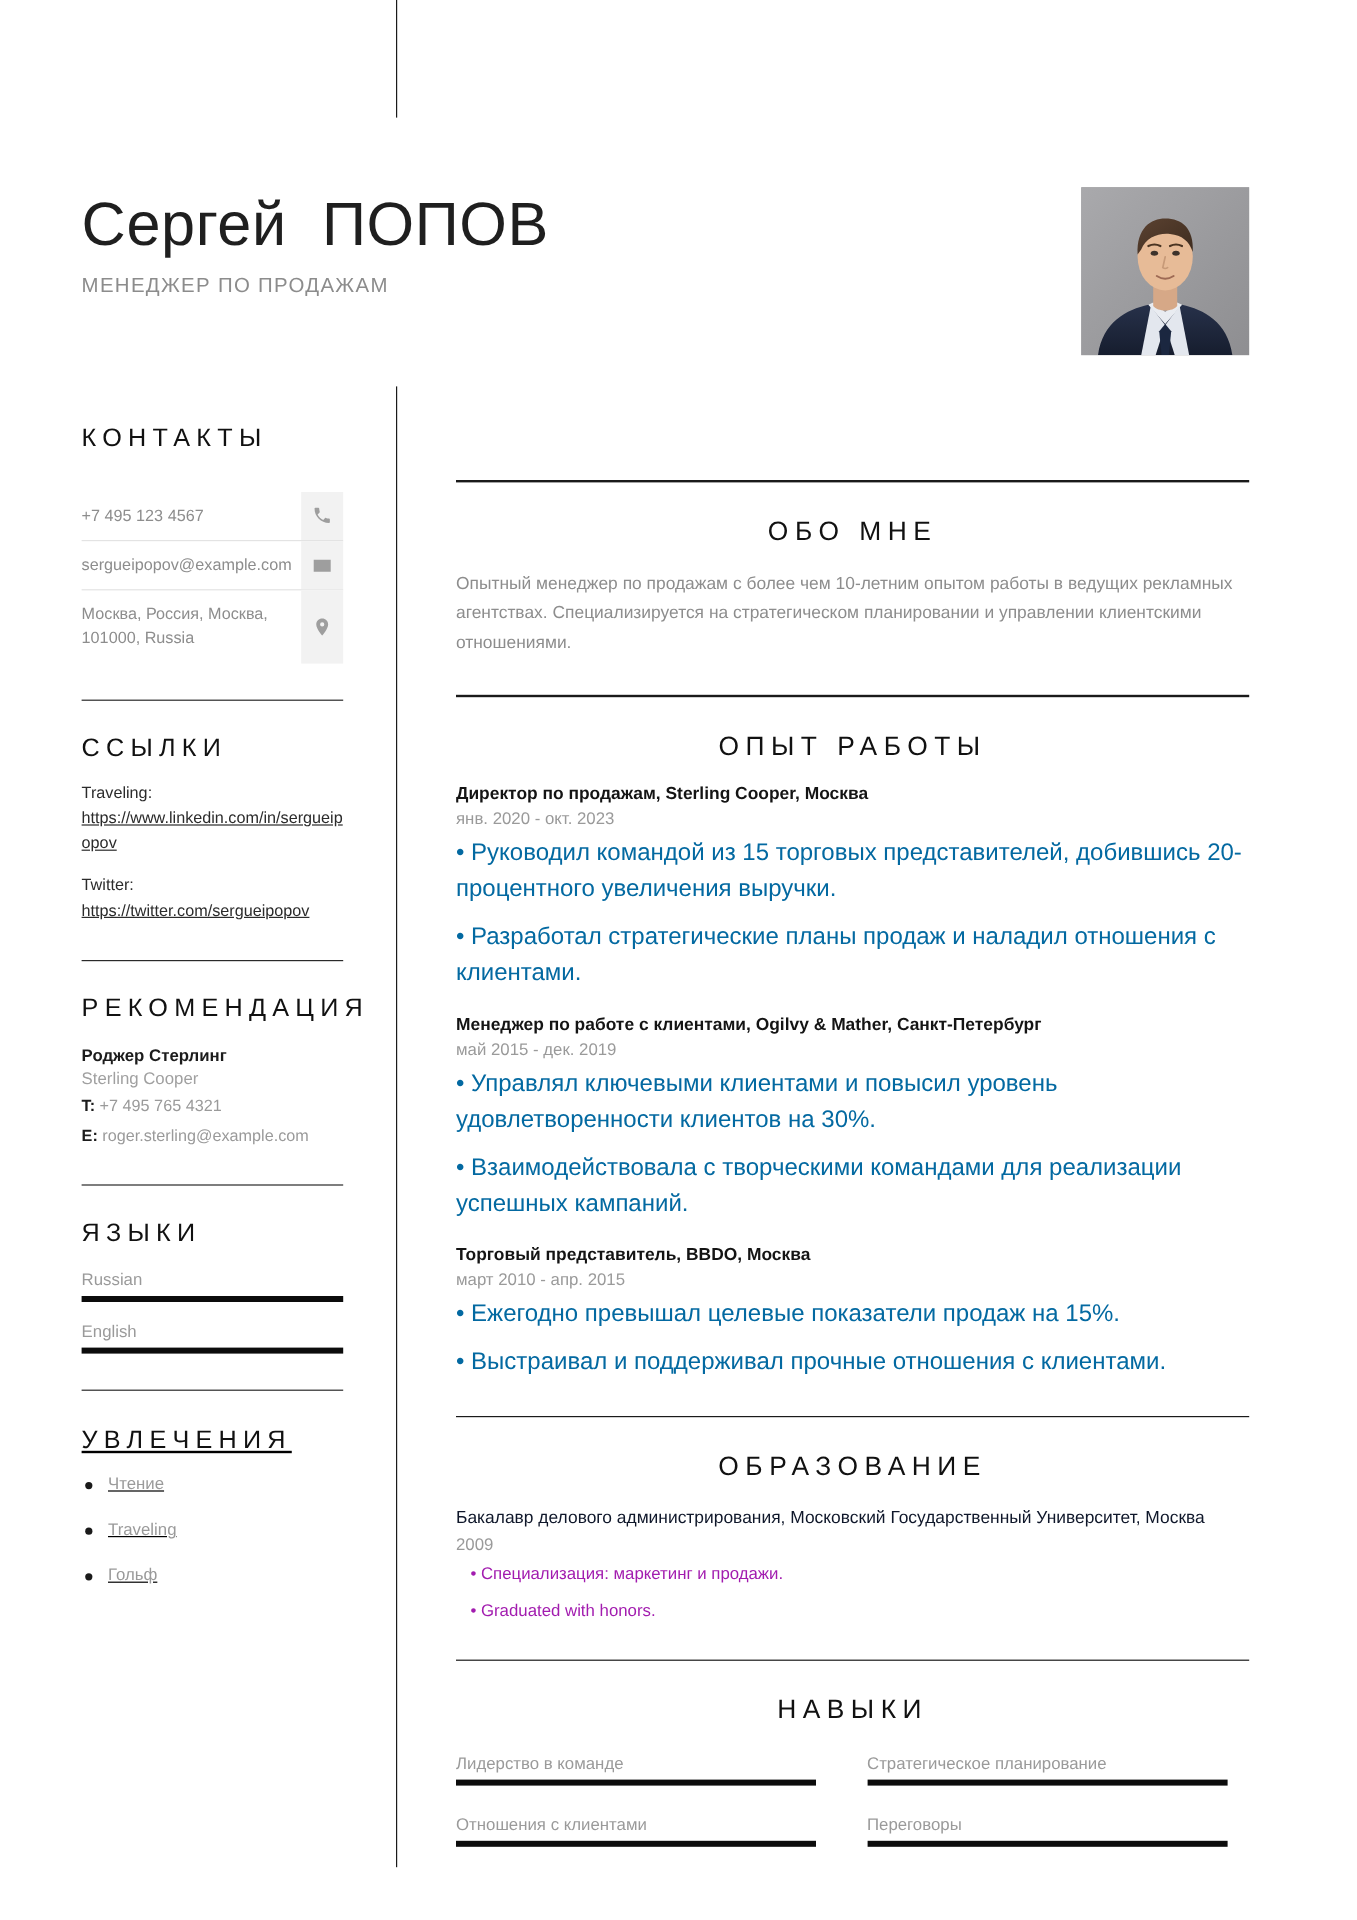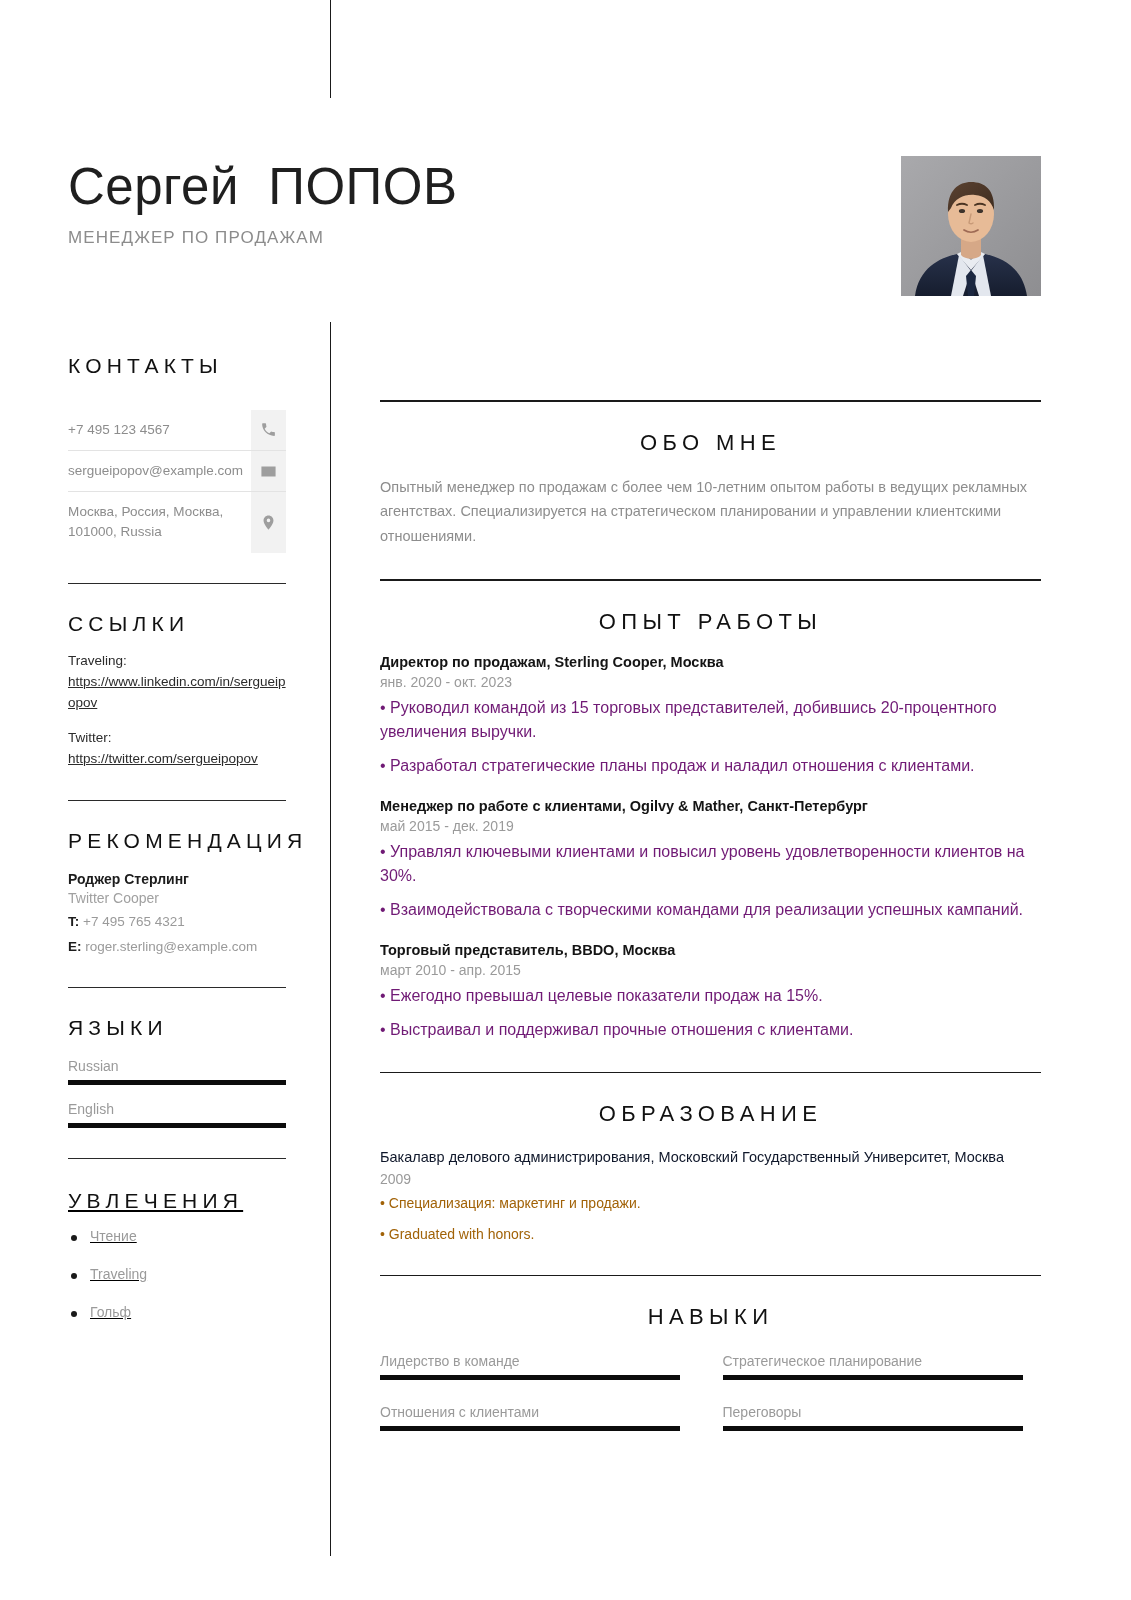--- a/index.html
+++ b/index.html
@@ -195,38 +195,39 @@
     font-weight: 700;
     color: #141414;
     margin-bottom: 4px;
   }
   .job-dates {
     font-size: 14px;
     color: #9a9a9a;
     margin-bottom: 6px;
   }
   .job-bullet {
-    font-size: 16px;
-    color: #701a75;
+    font-size: 20px;
+    color: #0369a1;
     line-height: 1.5;
     margin-bottom: 10px;
   }
 
   .edu-head {
     font-size: 14.5px;
     color: #0f172a;
     line-height: 1.55;
     margin-bottom: 2px;
   }
   .edu-year { font-size: 14px; color: #9a9a9a; margin-bottom: 6px; }
   .edu-bullet {
     font-size: 14px;
-    color: #a16207;
+    color: #a21caf;
     line-height: 1.5;
     margin-bottom: 10px;
+    margin-left: 12px;
   }
 
   
   .skills-grid {
     display: grid;
     grid-template-columns: 1fr 1fr;
     column-gap: 62px;
     row-gap: 20px;
     margin-top: 22px;
     gap: 24px;
@@ -344,21 +345,21 @@
         <span class="link-label">Twitter:</span>
         <span class="link-url">https://twitter.com/sergueipopov</span>
       </div>
     </div>
 
     <div class="hr-side sep-gap-top"></div>
 
     <div class="reference">
       <div class="sec-title">РЕКОМЕНДАЦИЯ</div>
       <div class="ref-name">Роджер Стерлинг</div>
-      <div class="ref-company">Twitter Cooper</div>
+      <div class="ref-company">Sterling Cooper</div>
       <div class="ref-line">
         <b>T:</b>
         <span>+7 495 765 4321</span>
       </div>
       <div class="ref-line">
         <b>E:</b>
         <span>roger.sterling@example.com</span>
       </div>
     </div>
 

